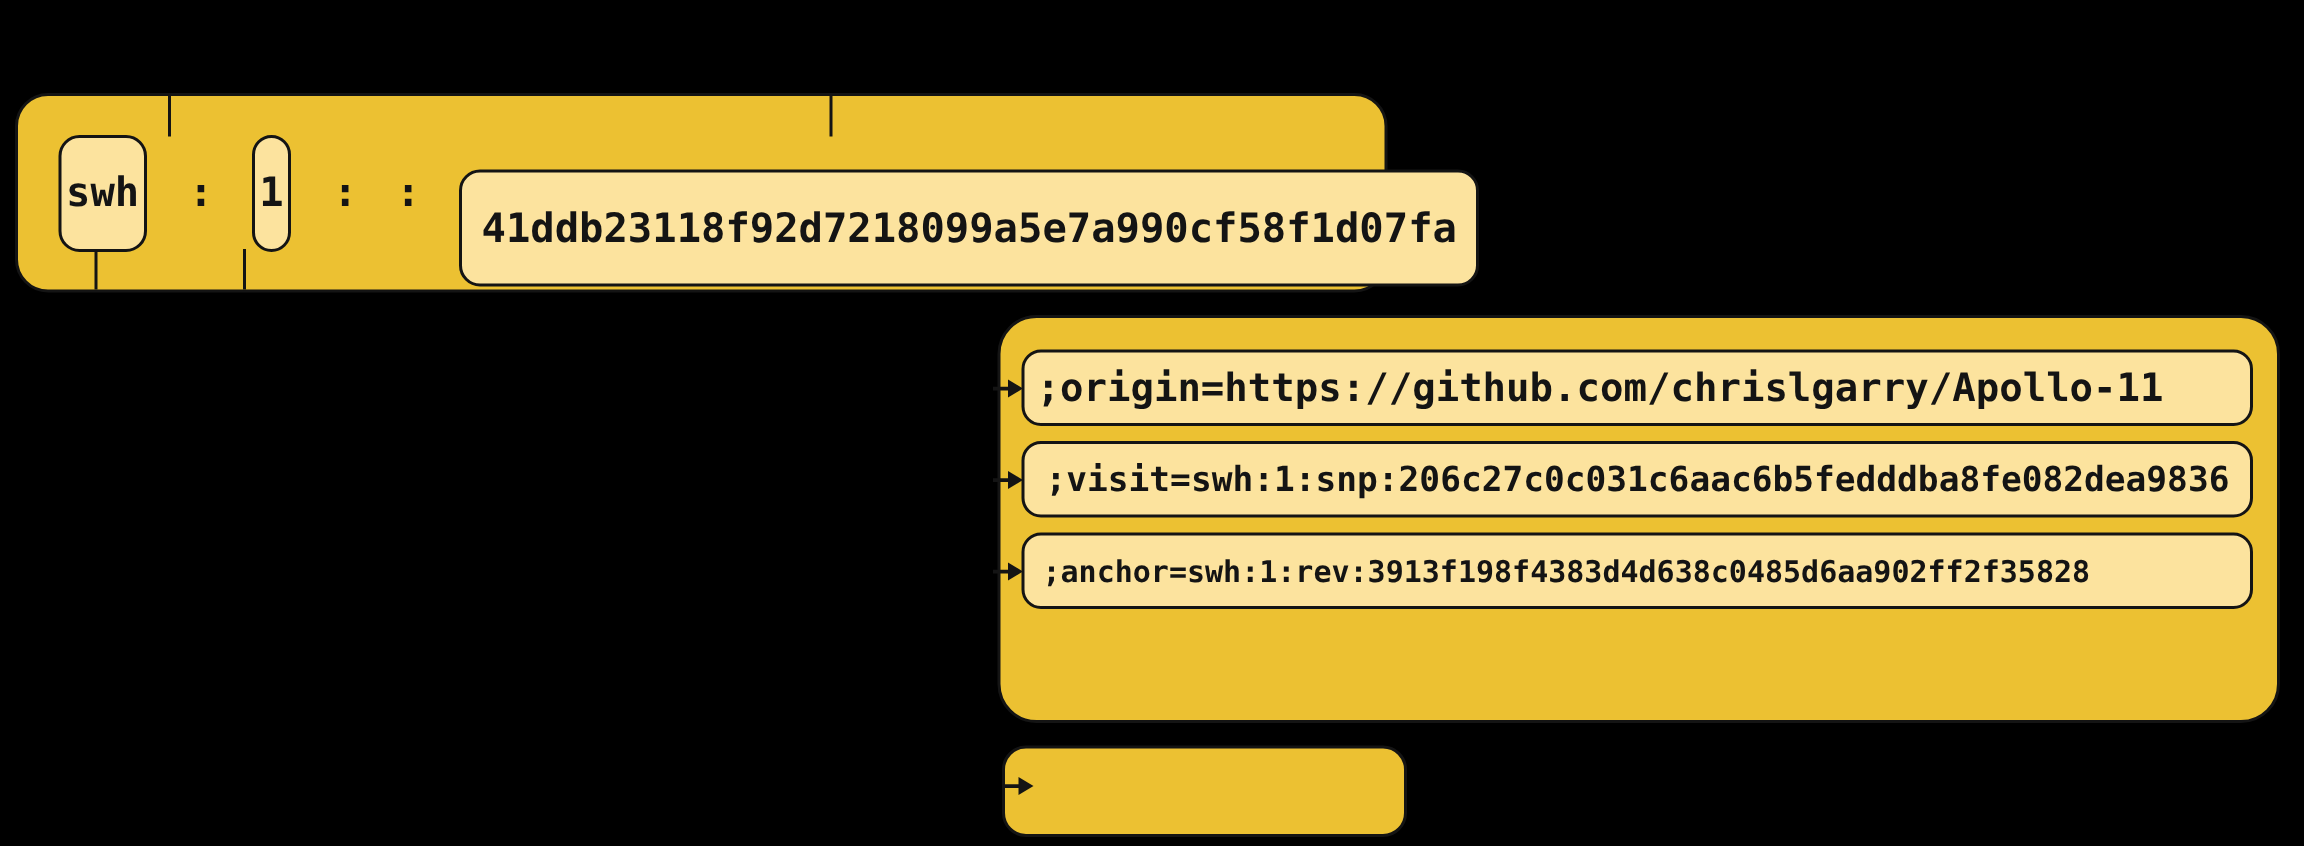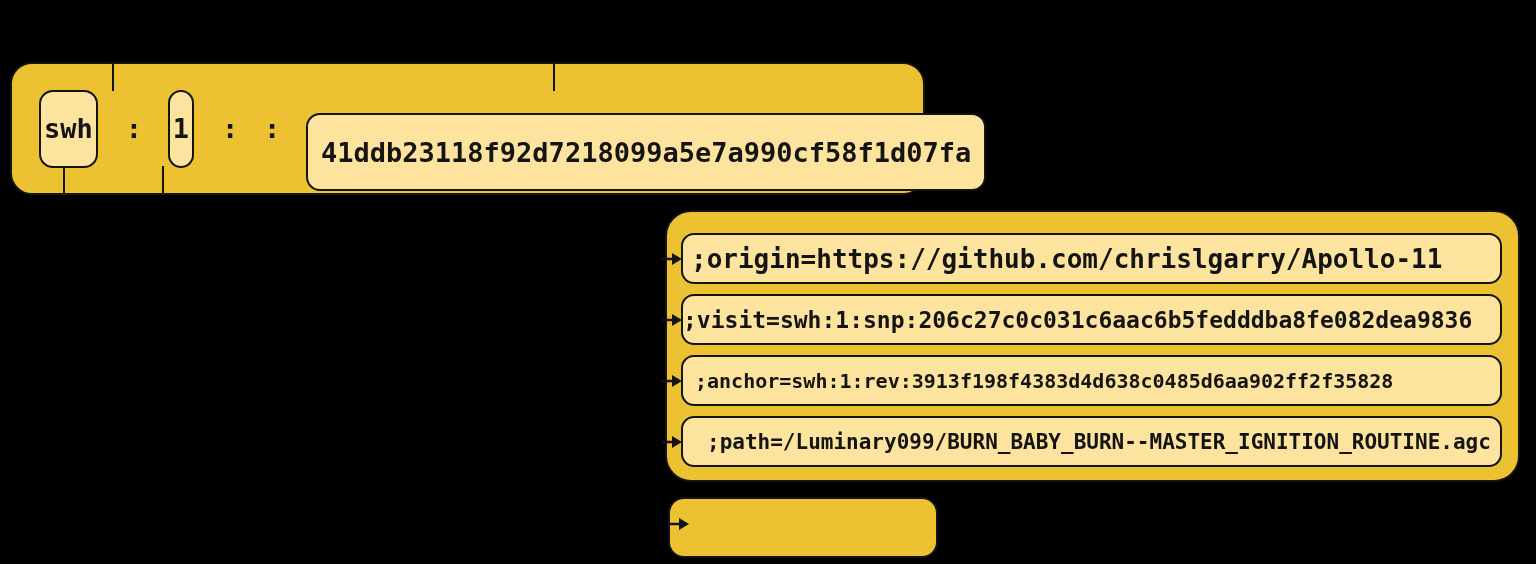--- a/index.html
+++ b/index.html
@@ -80,21 +80,21 @@
     background: #FCE39E;
     border: 2px solid #141414;
     border-radius: 13px;
     box-sizing: border-box;
     display: flex;
     align-items: center;
     white-space: nowrap;
     overflow: hidden;
   }
   .fs0 { font-size: 26px; padding-left: 8px; }
-  .fs1 { font-size: 23px; }
+  .fs1 { font-size: 23px; padding-left: 14px; }
   .fs2 { font-size: 20px; padding-left: 12px; }
   .fs3 { font-size: 21px; padding-left: 24px; }
   .qarrow {
     position: absolute;
     left: -5px;
     top: 50%;
     transform: translateY(-50%);
     width: 21px; height: 16px;
   }
 
@@ -178,29 +178,20 @@
     <div class="qrow">
       <svg class="qarrow" viewBox="0 0 21 16">
         <line x1="0" y1="8" x2="11" y2="8" stroke="#141414" stroke-width="2.5"></line>
         <polygon points="10,2 10,14 20,8" fill="#141414"></polygon>
       </svg>
       <div class="qbox fs2">
         <span>;anchor=swh:1:rev:3913f198f4383d4d638c0485d6aa902ff2f35828</span>
       </div>
     </div>
 
-    <div class="qrow">
-      <svg class="qarrow" viewBox="0 0 21 16">
-        <line x1="0" y1="8" x2="11" y2="8" stroke="#141414" stroke-width="2.5"></line>
-        <polygon points="10,2 10,14 20,8" fill="#141414"></polygon>
-      </svg>
-      <div class="qbox fs3">
-        <span>;path=/Luminary099/BURN_BABY_BURN--MASTER_IGNITION_ROUTINE.agc</span>
-      </div>
-    </div>
 
   </div>
 
   <div class="lines-container">
     <svg class="lines-arrow" viewBox="0 0 21 16">
       <line x1="0" y1="8" x2="11" y2="8" stroke="#141414" stroke-width="2.5"></line>
       <polygon points="10,2 10,14 20,8" fill="#141414"></polygon>
     </svg>
   </div>
 

